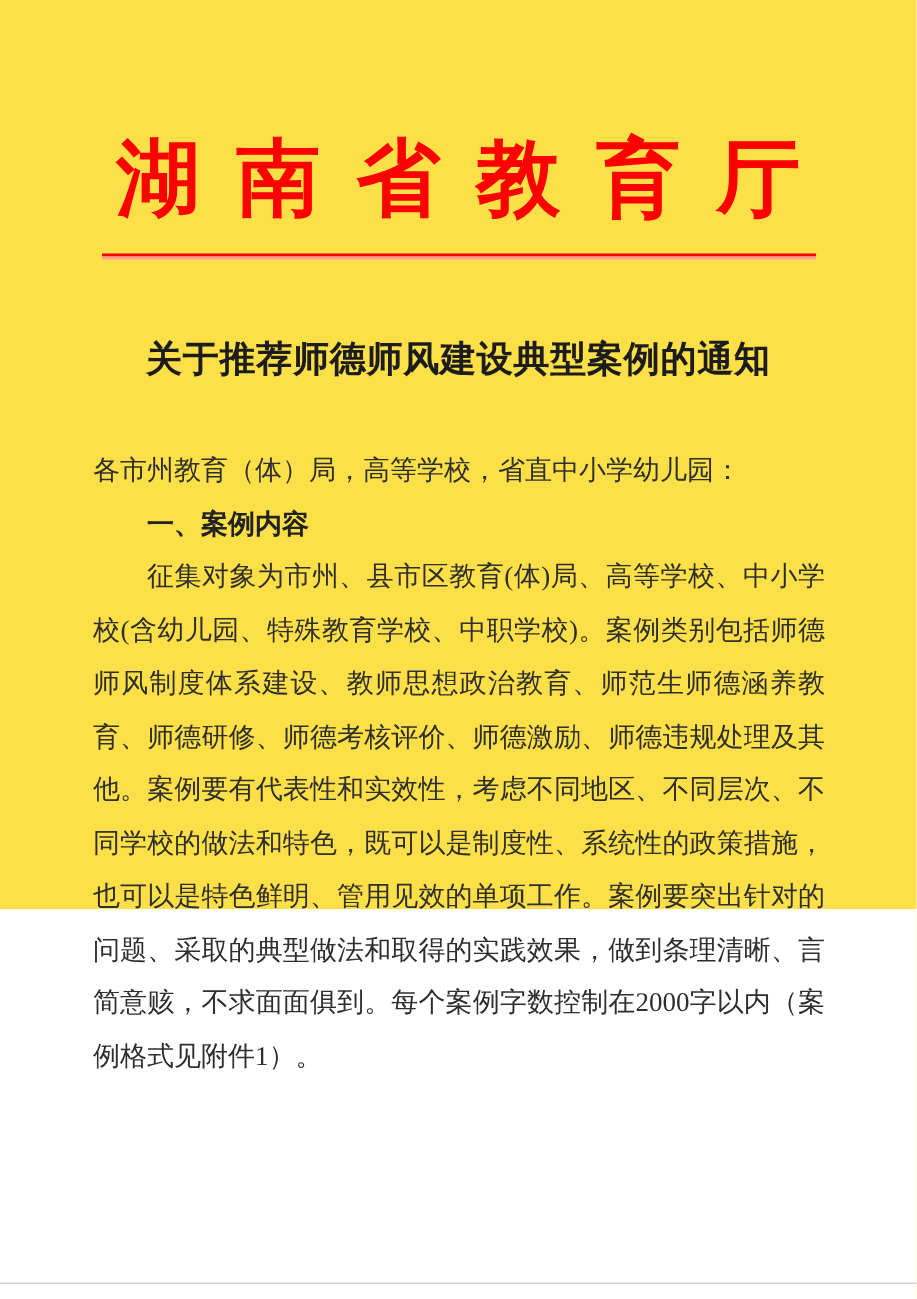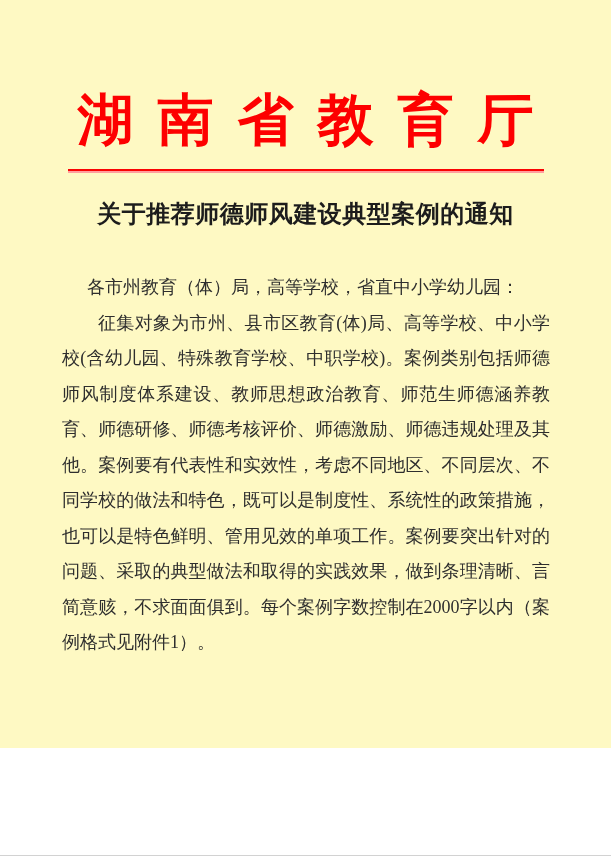--- a/index.html
+++ b/index.html
@@ -4,22 +4,22 @@
 <style>
   * { margin: 0; padding: 0; box-sizing: border-box; }
   html, body { background: #ffffff; }
   body {
     width: 611px; height: 866px;
     font-family: "Liberation Serif", "DejaVu Serif", serif;
     overflow: hidden;
   }
   .page {
     position: relative;
-    width: 611px; height: 748px;
-    background: #fef9c3;
+    width: 611px; height: 606px;
+    background: #fde047;
   }
   
   .letterhead {
     padding-top: 92px;
     text-align: center;
     white-space: nowrap;
   }
   .letterhead-text {
     display: inline-block;
     color: #fd0000;
@@ -32,38 +32,38 @@
   
   .red-rule {
     width: 476px;
     margin: 21px auto 0 auto;
     height: 0;
     border-top: 2px solid #f90303;
     border-bottom: 2px solid #ff9e9e;
   }
   
   .doc-title {
-    margin-top: 26px;
+    margin-top: 52px;
     text-align: center;
     font-size: 24px;
     line-height: 1.3;
     font-weight: bold;
     color: #1c1c1c;
     letter-spacing: 0.5px;
   }
   
   .doc-body {
     margin: 40px 61px 0 62px;
     font-size: 18px;
     line-height: 35.5px;
     color: #2e2e2e;
     text-align: justify;
     word-break: break-all;
   }
-  .doc-body p.salutation { text-indent: 0; margin-left: 25px; }
+  .doc-body p.salutation { text-indent: 0; }
   .doc-body p.body       { text-indent: 2em; }
   .doc-body p.heading    { text-indent: 2em; font-weight: bold; color: #222; }
   
   .page-edge {
     position: absolute;
     left: 0; right: 0;
     top: 855px;
     border-top: 1px solid #d2d2d2;
   }
 </style>
@@ -75,18 +75,19 @@
   <div class="letterhead">
     <span class="letterhead-text">湖南省教育厅</span>
   </div>
 
   <div class="red-rule"></div>
 
   <div class="doc-title">关于推荐师德师风建设典型案例的通知</div>
 
   <div class="doc-body">
       <p class="salutation">各市州教育（体）局，高等学校，省直中小学幼儿园：</p>
+      <p class="heading">一、案例内容</p>
       <p class="body">征集对象为市州、县市区教育(体)局、高等学校、中小学校(含幼儿园、特殊教育学校、中职学校)。案例类别包括师德师风制度体系建设、教师思想政治教育、师范生师德涵养教育、师德研修、师德考核评价、师德激励、师德违规处理及其他。案例要有代表性和实效性，考虑不同地区、不同层次、不同学校的做法和特色，既可以是制度性、系统性的政策措施，也可以是特色鲜明、管用见效的单项工作。案例要突出针对的问题、采取的典型做法和取得的实践效果，做到条理清晰、言简意赅，不求面面俱到。每个案例字数控制在2000字以内（案例格式见附件1）。</p>
     </div>
 
   <div class="page-edge"></div>
 
 </div>
 
 </body></html>

